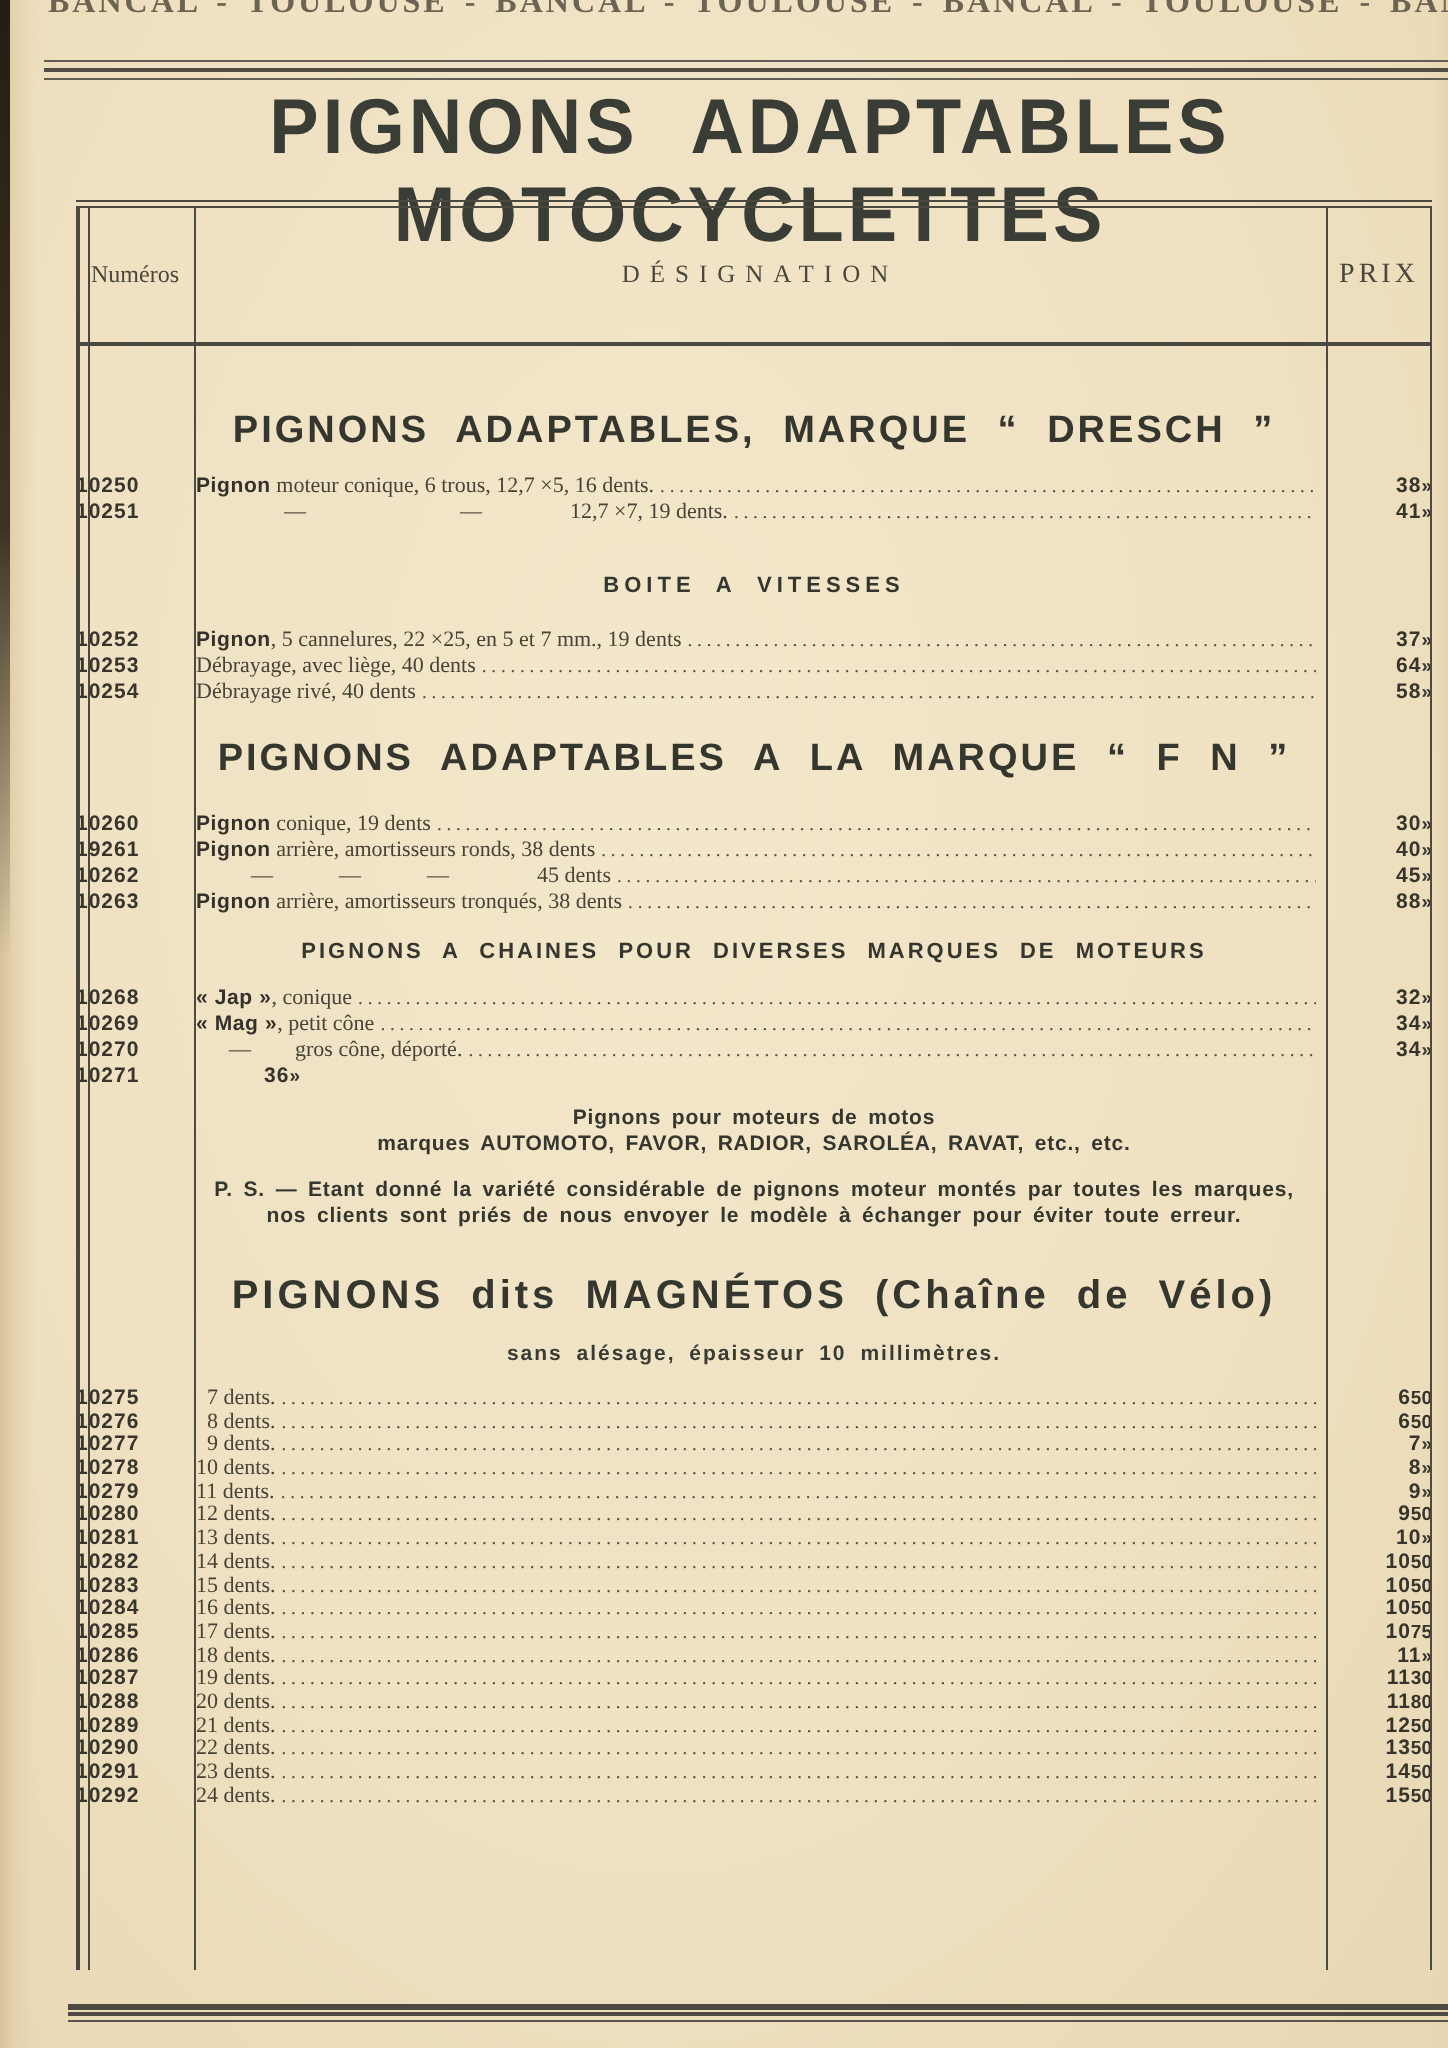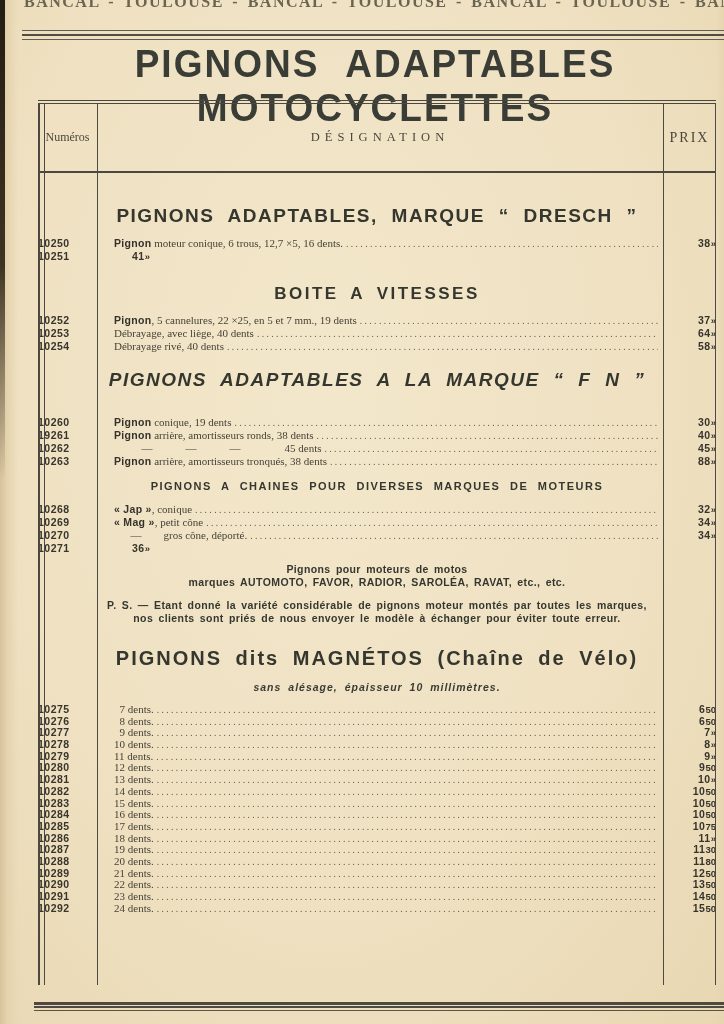--- a/index.html
+++ b/index.html
@@ -43,54 +43,54 @@
   .th-des  { flex:1; text-align:center; font-size:12.5px; letter-spacing:5px; }
   .th-prix { width:53px; text-align:center; font-size:14px; letter-spacing:2px; }
 
   .tbody { height:814px; overflow:hidden; }
 
   
   .sec-heading { text-align:center; font-family:"Liberation Sans", sans-serif; font-weight:bold;
     color:#35372f; line-height:20px; }
   .sec-heading.large  { font-size:19px; letter-spacing:1.5px; word-spacing:7px; }
   .sec-heading.xlarge { font-size:20px; letter-spacing:2px;  word-spacing:6px; line-height:22px; }
-  .sec-heading.small  { font-size:17px; letter-spacing:2.5px; word-spacing:5px; line-height:15px; }
+  .sec-heading.small  { font-size:11px; letter-spacing:2.5px; word-spacing:5px; line-height:15px; }
   .sec-sub { text-align:center; font:bold 11px "Liberation Sans", sans-serif;
     letter-spacing:1.5px; word-spacing:5px; color:#35372f; line-height:13px; }
   .sec-sub-small { text-align:center; font:bold 10.5px "Liberation Sans", sans-serif;
     letter-spacing:1px; word-spacing:3px; color:#3a3c34; line-height:12px; }
   .note { text-align:center; font:bold 10.5px "Liberation Sans", sans-serif;
     color:#35372f; letter-spacing:.4px; word-spacing:2px; }
   .note-line { line-height:13px; }
   .note-0 { margin-top:8px; } .note-1 { margin-top:10px; }
 
   
   .row { display:flex; align-items:baseline; height:13px; }
   .cell.num { width:59px; font:bold 10.5px "Liberation Sans", sans-serif;
     letter-spacing:.5px; color:#38352d; }
-  .cell.des { flex:1; display:flex; align-items:baseline; padding-left:17px;
+  .cell.des { flex:1; display:flex; align-items:baseline; padding-left:1px;
     font:11px "Liberation Serif", serif; color:#474337; overflow:hidden; }
   .lead { font:bold 10.5px "Liberation Sans", sans-serif; letter-spacing:.3px; color:#35322b; white-space:pre; }
   .txt { white-space:pre; }
   .leader { flex:1; overflow:hidden; white-space:nowrap; margin:0 5px 0 3px; }
   .leader::after { color:#55503e; font-size:9.5px; letter-spacing:2.4px;
     content:"......................................................................................................................................................................................"; }
   .cell.prix { width:53px; display:flex; align-items:baseline;
     font:bold 10.5px "Liberation Sans", sans-serif; color:#37342c; }
   .pf { width:31px; text-align:right; letter-spacing:.5px;margin-left:26px; }
   .pc { flex:1; text-align:center; font-size:9.5px; }
 
   
   .sec-dresch   .sec-heading { margin:33px 0 11px; }
   .sec-boite    .sec-heading { margin:23px 0 13px; }
-  .sec-fn       .sec-heading { margin:17px 0 26px;font-style:italic; }
+  .sec-fn       .sec-heading { margin:17px 0 16px; }
   .sec-moteurs  .sec-heading { margin:28px 0 0; }
   .sec-moteurs  .sec-sub     { margin:12px 0 10px; }
   .sec-magnetos .sec-heading { margin:22px 0 0; }
-  .sec-magnetos .sec-sub-small { margin:12px 0 10px;font-style:italic; }
+  .sec-magnetos .sec-sub-small { margin:12px 0 10px; }
   .sec-magnetos .row { height:11.7px; }
 
   .bottom-rule { position:absolute; left:34px; top:1002px; right:0; height:10px;
     background:
       linear-gradient(#4e4a42,#4e4a42) 0 0/100% 3px no-repeat,
       linear-gradient(#4e4a42,#4e4a42) 0 4px/100% 2px no-repeat,
       linear-gradient(#58544c,#58544c) 0 8px/100% 1px no-repeat; }
 </style>
 </head>
 <body>
@@ -127,20 +127,24 @@
               <span class="txt"> moteur conique, 6 trous, 12,7 ×5, 16 dents.</span>
               <span class="leader"></span>
             </div>
             <div class="cell prix">
               <span class="pf">38</span>
               <span class="pc">»</span>
             </div>
           </div>
           <div class="row">
             <div class="cell num">10251</div>
+            <div class="cell des">
+              <span class="txt">    —       —    12,7 ×7, 19 dents.</span>
+              <span class="leader"></span>
+            </div>
             <div class="cell prix">
               <span class="pf">41</span>
               <span class="pc">»</span>
             </div>
           </div>
         </div>
         <div class="sec sec-boite">
           <div class="sec-heading small">BOITE A VITESSES</div>
           <div class="row">
             <div class="cell num">10252</div>

